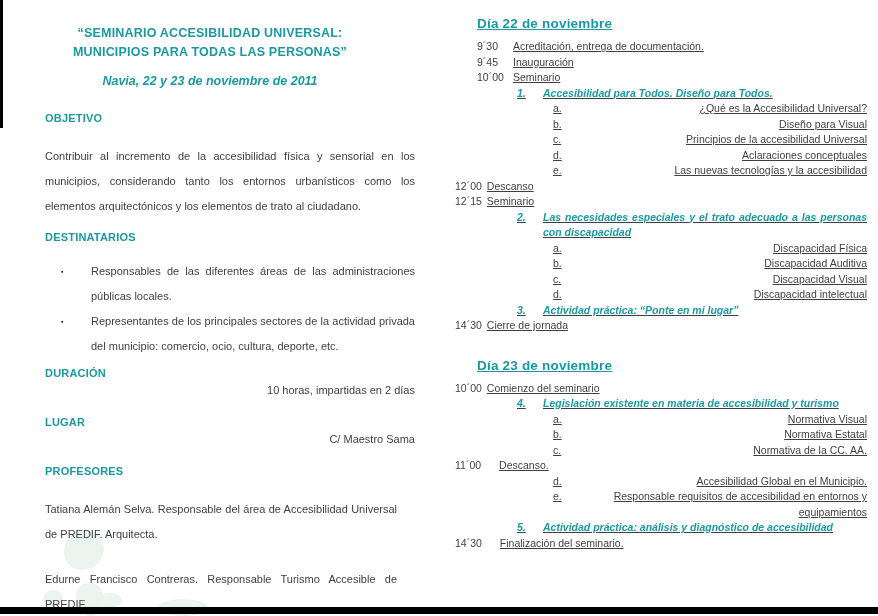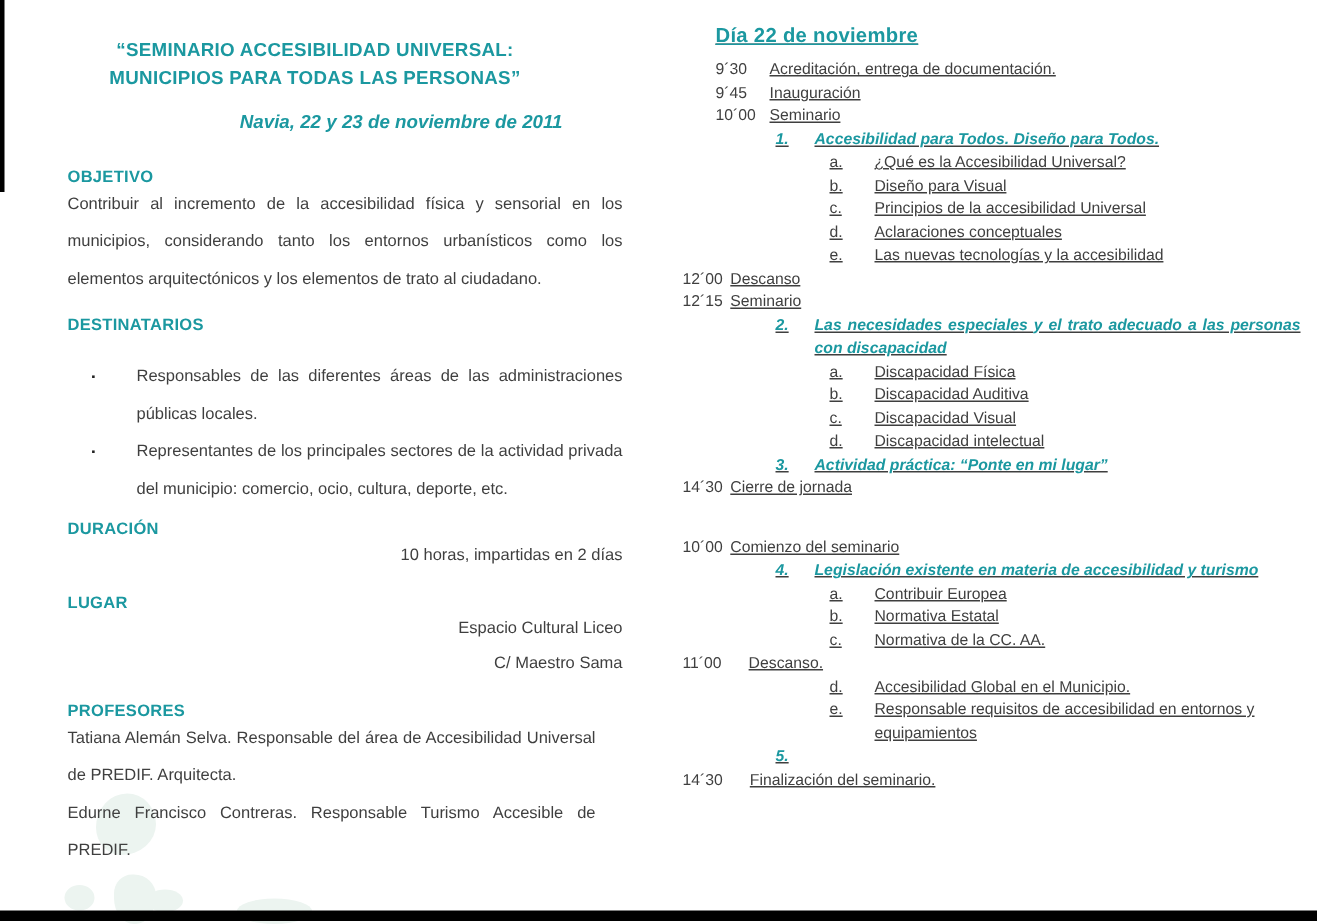--- a/index.html
+++ b/index.html
@@ -4,24 +4,24 @@
 <style>
   html,body{margin:0;padding:0;background:#ffffff;}
   .page{
     position:relative;width:878px;height:616px;background:#ffffff;overflow:hidden;
     font-family:"Liberation Sans",sans-serif;color:#3f3f3f;
   }
   
   .col-left{position:absolute;left:45px;top:24px;width:370px;}
   .title-block{width:330px;}
   .title{color:#1b98a0;font-weight:bold;font-size:12.5px;line-height:19px;text-align:center;letter-spacing:.2px;}
-  .subtitle{color:#1b98a0;font-weight:bold;font-style:italic;font-size:12.5px;text-align:right;margin-top:12px;width:330px;}
+  .subtitle{color:#1b98a0;font-weight:bold;font-style:italic;font-size:12.5px;text-align:center;margin-top:12px;width:330px;}
   .h-section{color:#1b98a0;font-weight:bold;font-size:11px;letter-spacing:.2px;}
   .mt24{margin-top:24px}.mt12{margin-top:12px}.mt16{margin-top:14px}.mt8{margin-top:8px}.mt6{margin-top:6px}
-  .body-text{font-size:11px;line-height:25px;text-align:justify;margin-top:0;}
+  .body-text{font-size:11px;line-height:25px;text-align:justify;margin-top:20px;}
   .plain-line{font-size:11px;line-height:23px;text-align:right;}
   .bullets{margin-top:16px;}
   .bullet-row{display:flex;font-size:11px;line-height:25px;}
   .bullet-marker{flex:0 0 30px;padding-left:16px;font-size:7px;color:#222;}
   .bullet-text{flex:1;text-align:justify;}
   .prof-para{width:352px;}
   
   .col-right{position:absolute;left:455px;top:16px;width:412px;font-size:10.5px;text-decoration:underline;}
   .day-heading{color:#1b98a0;font-weight:bold;font-size:13.5px;text-decoration:underline;padding-left:22px;margin-bottom:8px;letter-spacing:.2px;}
   .day-block + .day-block{margin-top:24px;}
@@ -30,21 +30,21 @@
   .time{display:inline-block;}
   .gap-tab .time{width:36px;}
   .gap-space .time{margin-right:5px;}
   .gap-wide .time{margin-right:18px;}
   .r-topic{display:flex;padding-left:62px;color:#1b98a0;font-weight:bold;font-style:italic;}
   .r-topic .num{flex:0 0 26px;}
   .r-topic .lbl{flex:1;}
   .r-topic.just .lbl{text-align:justify;}
   .r-sub{display:flex;padding-left:98px;}
   .r-sub .letter{flex:0 0 30px;}
-  .r-sub .lbl{flex:1;}
+  .r-sub .lbl{flex:1;text-align:right;}
   
   .edge-strip{position:absolute;left:0;top:0;width:3px;height:128px;background:#000;z-index:3;}
   .footer-bar{position:absolute;left:0;top:607px;width:878px;height:7px;background:#000;z-index:2;}
   .blob{position:absolute;background:#ecf4f0;z-index:0;}
   .blob1{left:64px;top:529px;width:40px;height:41px;border-radius:52% 48% 58% 42% / 55% 50% 50% 45%;}
   .blob2{left:76px;top:583px;width:28px;height:33px;border-radius:45% 55% 50% 50% / 40% 45% 60% 55%;}
   .blob3{left:158px;top:599px;width:50px;height:17px;border-radius:50%;}
   .blob4{left:43px;top:590px;width:20px;height:17px;border-radius:50%;}
   .blob5{left:98px;top:593px;width:24px;height:15px;border-radius:50%;}
 </style>
@@ -82,21 +82,20 @@
       <div class="bullet-row">
         <span class="bullet-marker">▪</span>
         <span class="bullet-text">Representantes de los principales sectores de la actividad privada del municipio: comercio, ocio, cultura, deporte, etc.</span>
       </div>
     </div>
 
     <div class="h-section mt8">DURACIÓN</div>
     <div class="plain-line">10 horas, impartidas en 2 días</div>
 
     <div class="h-section mt16">LUGAR</div>
-    <div class="plain-line">Espacio Cultural Liceo</div>
     <div class="plain-line">C/ Maestro Sama</div>
 
     <div class="h-section mt16">PROFESORES</div>
     <div class="body-text prof-para mt8">Tatiana Alemán Selva. Responsable del área de Accesibilidad Universal de PREDIF. Arquitecta.</div>
     <div class="body-text prof-para mt6">Edurne Francisco Contreras. Responsable Turismo Accesible de PREDIF.</div>
 
   </div>
 
   <div class="col-right">
 
@@ -154,49 +153,51 @@
           </div>
           <div class="srow r-topic">
             <span class="num">3.</span>
             <span class="lbl">Actividad práctica: “Ponte en mi lugar”</span>
           </div>
           <div class="srow r-time gap-space"><span class="time">14´30</span><span class="lbl">Cierre de jornada</span></div>
         </div>
     </div>
 
     <div class="day-block">
+      <div class="day-heading">Día 23 de noviembre</div>
       <div>
           <div class="srow r-time gap-space"><span class="time">10´00</span><span class="lbl">Comienzo del seminario</span></div>
           <div class="srow r-topic">
             <span class="num">4.</span>
             <span class="lbl">Legislación existente en materia de accesibilidad y turismo</span>
           </div>
           <div class="srow r-sub">
             <span class="letter">a.</span>
-            <span class="lbl">Contribuir Europea</span>
+            <span class="lbl">Normativa Visual</span>
           </div>
           <div class="srow r-sub">
             <span class="letter">b.</span>
             <span class="lbl">Normativa Estatal</span>
           </div>
           <div class="srow r-sub">
             <span class="letter">c.</span>
             <span class="lbl">Normativa de la CC. AA.</span>
           </div>
           <div class="srow r-time gap-wide"><span class="time">11´00</span><span class="lbl">Descanso.</span></div>
           <div class="srow r-sub">
             <span class="letter">d.</span>
             <span class="lbl">Accesibilidad Global en el Municipio.</span>
           </div>
           <div class="srow r-sub">
             <span class="letter">e.</span>
             <span class="lbl">Responsable requisitos de accesibilidad en entornos y equipamientos</span>
           </div>
           <div class="srow r-topic">
             <span class="num">5.</span>
+            <span class="lbl">Actividad práctica: análisis y diagnóstico de accesibilidad</span>
           </div>
           <div class="srow r-time gap-wide"><span class="time">14´30</span><span class="lbl">Finalización del  seminario.</span></div>
         </div>
     </div>
 
   </div>
 
   <div class="footer-bar"></div>
 
 </div>

